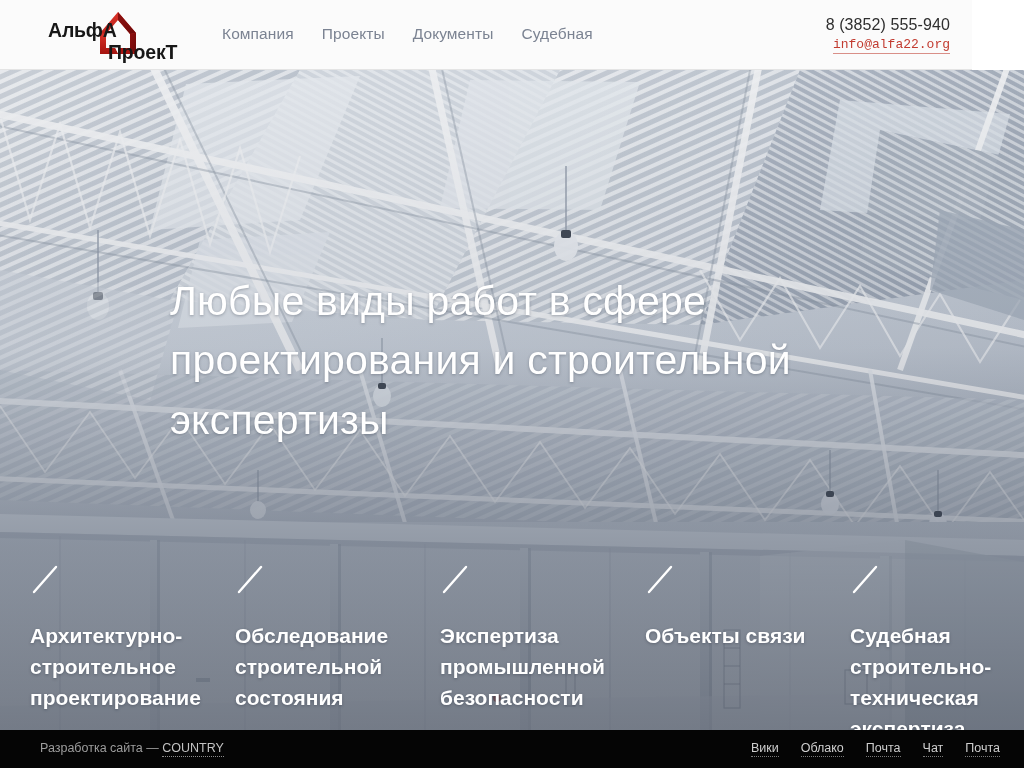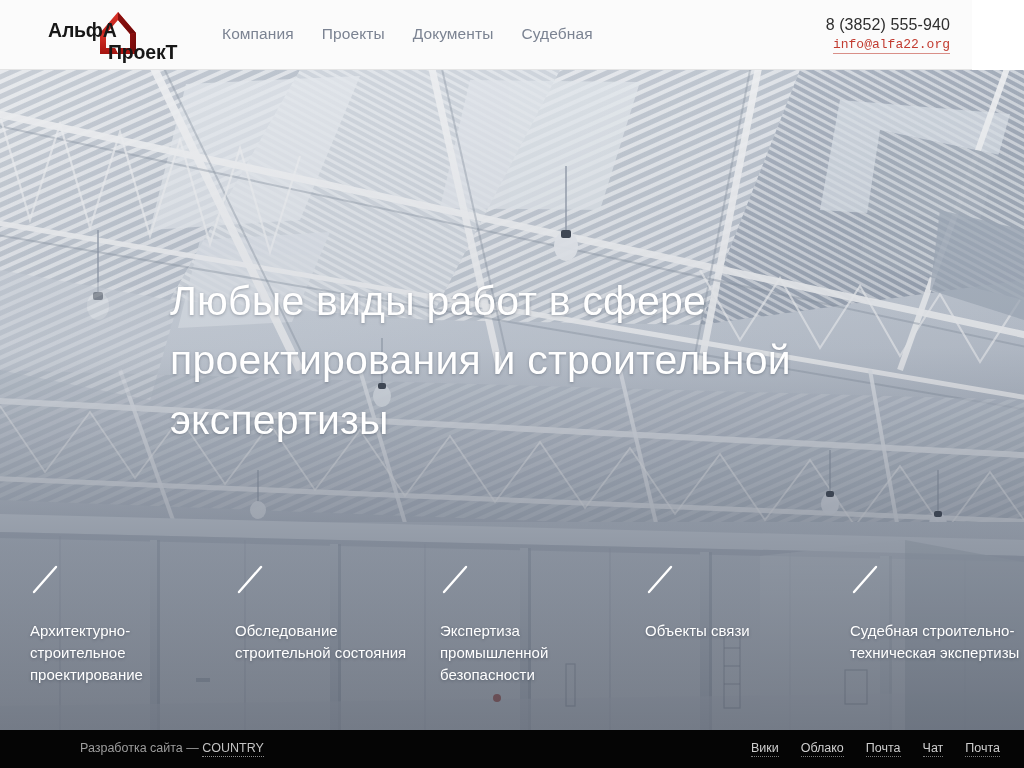--- a/index.html
+++ b/index.html
@@ -80,37 +80,36 @@
     position:absolute; top:0; width:190px;
   }
   .service .slash {
     position:absolute; left:0; top:-30px;
     width:32px; height:32px;
   }
   .service .slash svg { display:block; }
   .service .label {
     position:absolute; left:0; top:26px;
     width:175px;
-    font-size:15px; line-height:1.48;
+    font-size:21px; line-height:1.48;
     color:#ffffff;
-    font-weight:400;
+    font-weight:700;
     text-shadow:0 1px 3px rgba(40,48,62,.40);
   }
 
   
   .footer {
     position:absolute; left:0; top:730px; width:1024px; height:38px;
     background:#050505;
     z-index:20;
   }
   .footer .credit {
     position:absolute; left:40px; top:11px;
     font-size:12.5px; color:#9d9d9d;
     white-space:nowrap;
-    margin-left:40px;
   }
   .footer .credit .brand {
     color:#c3c3c3; text-decoration:none;
     border-bottom:1px dotted #8d8d8d; padding-bottom:1px;
   }
   .footer .flinks {
     position:absolute; right:24px; top:11px;
     display:flex; gap:22px;
     white-space:nowrap;
     text-align:right;
@@ -389,21 +388,21 @@
         </span>
         <div class="label">Объекты связи</div>
       </div>
 
       <div class="service" style="left:850px;">
         <span class="slash">
           <svg width="32" height="32" viewBox="0 0 32 32">
               <line x1="4" y1="28" x2="26" y2="3" stroke="#ffffff" stroke-width="2.4" stroke-linecap="round"></line>
             </svg>
         </span>
-        <div class="label">Судебная строительно-техническая экспертизы</div>
+        <div class="label">Судебная строительно-техническая экспертиза</div>
       </div>
 
     </div>
   </div>
 
   <div class="footer">
     <div class="credit"><span>Разработка сайта — </span><a class="brand" href="#">COUNTRY</a></div>
 
     <div class="flinks">
       <a href="#">Вики</a>

